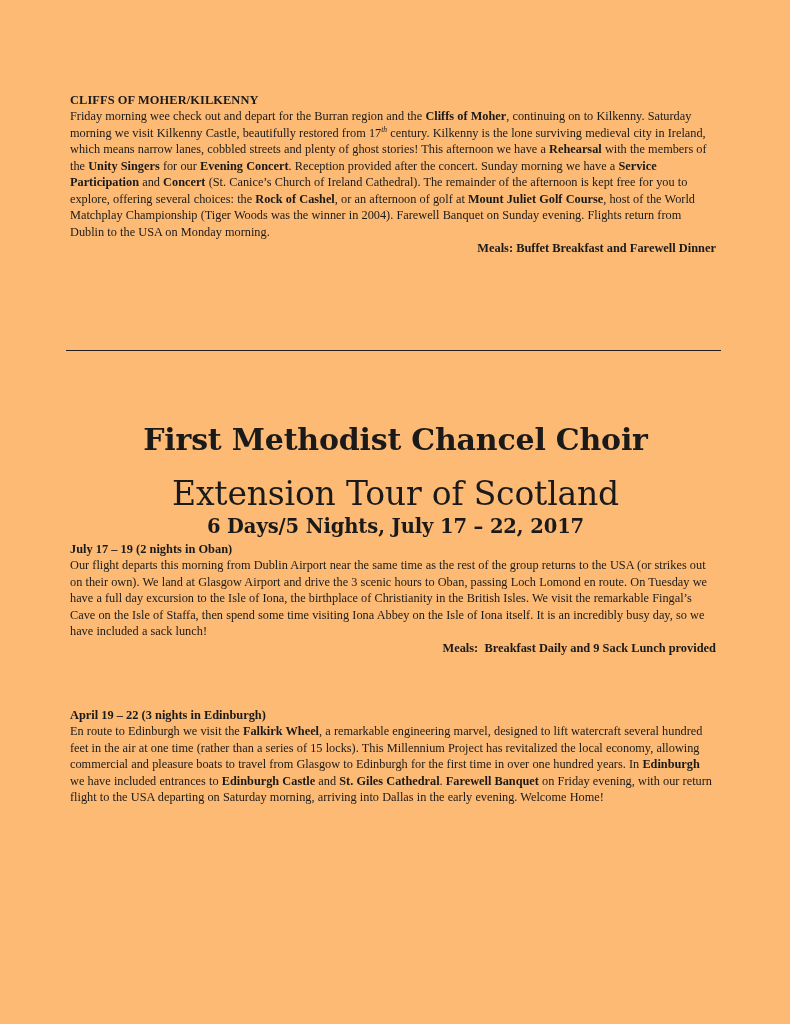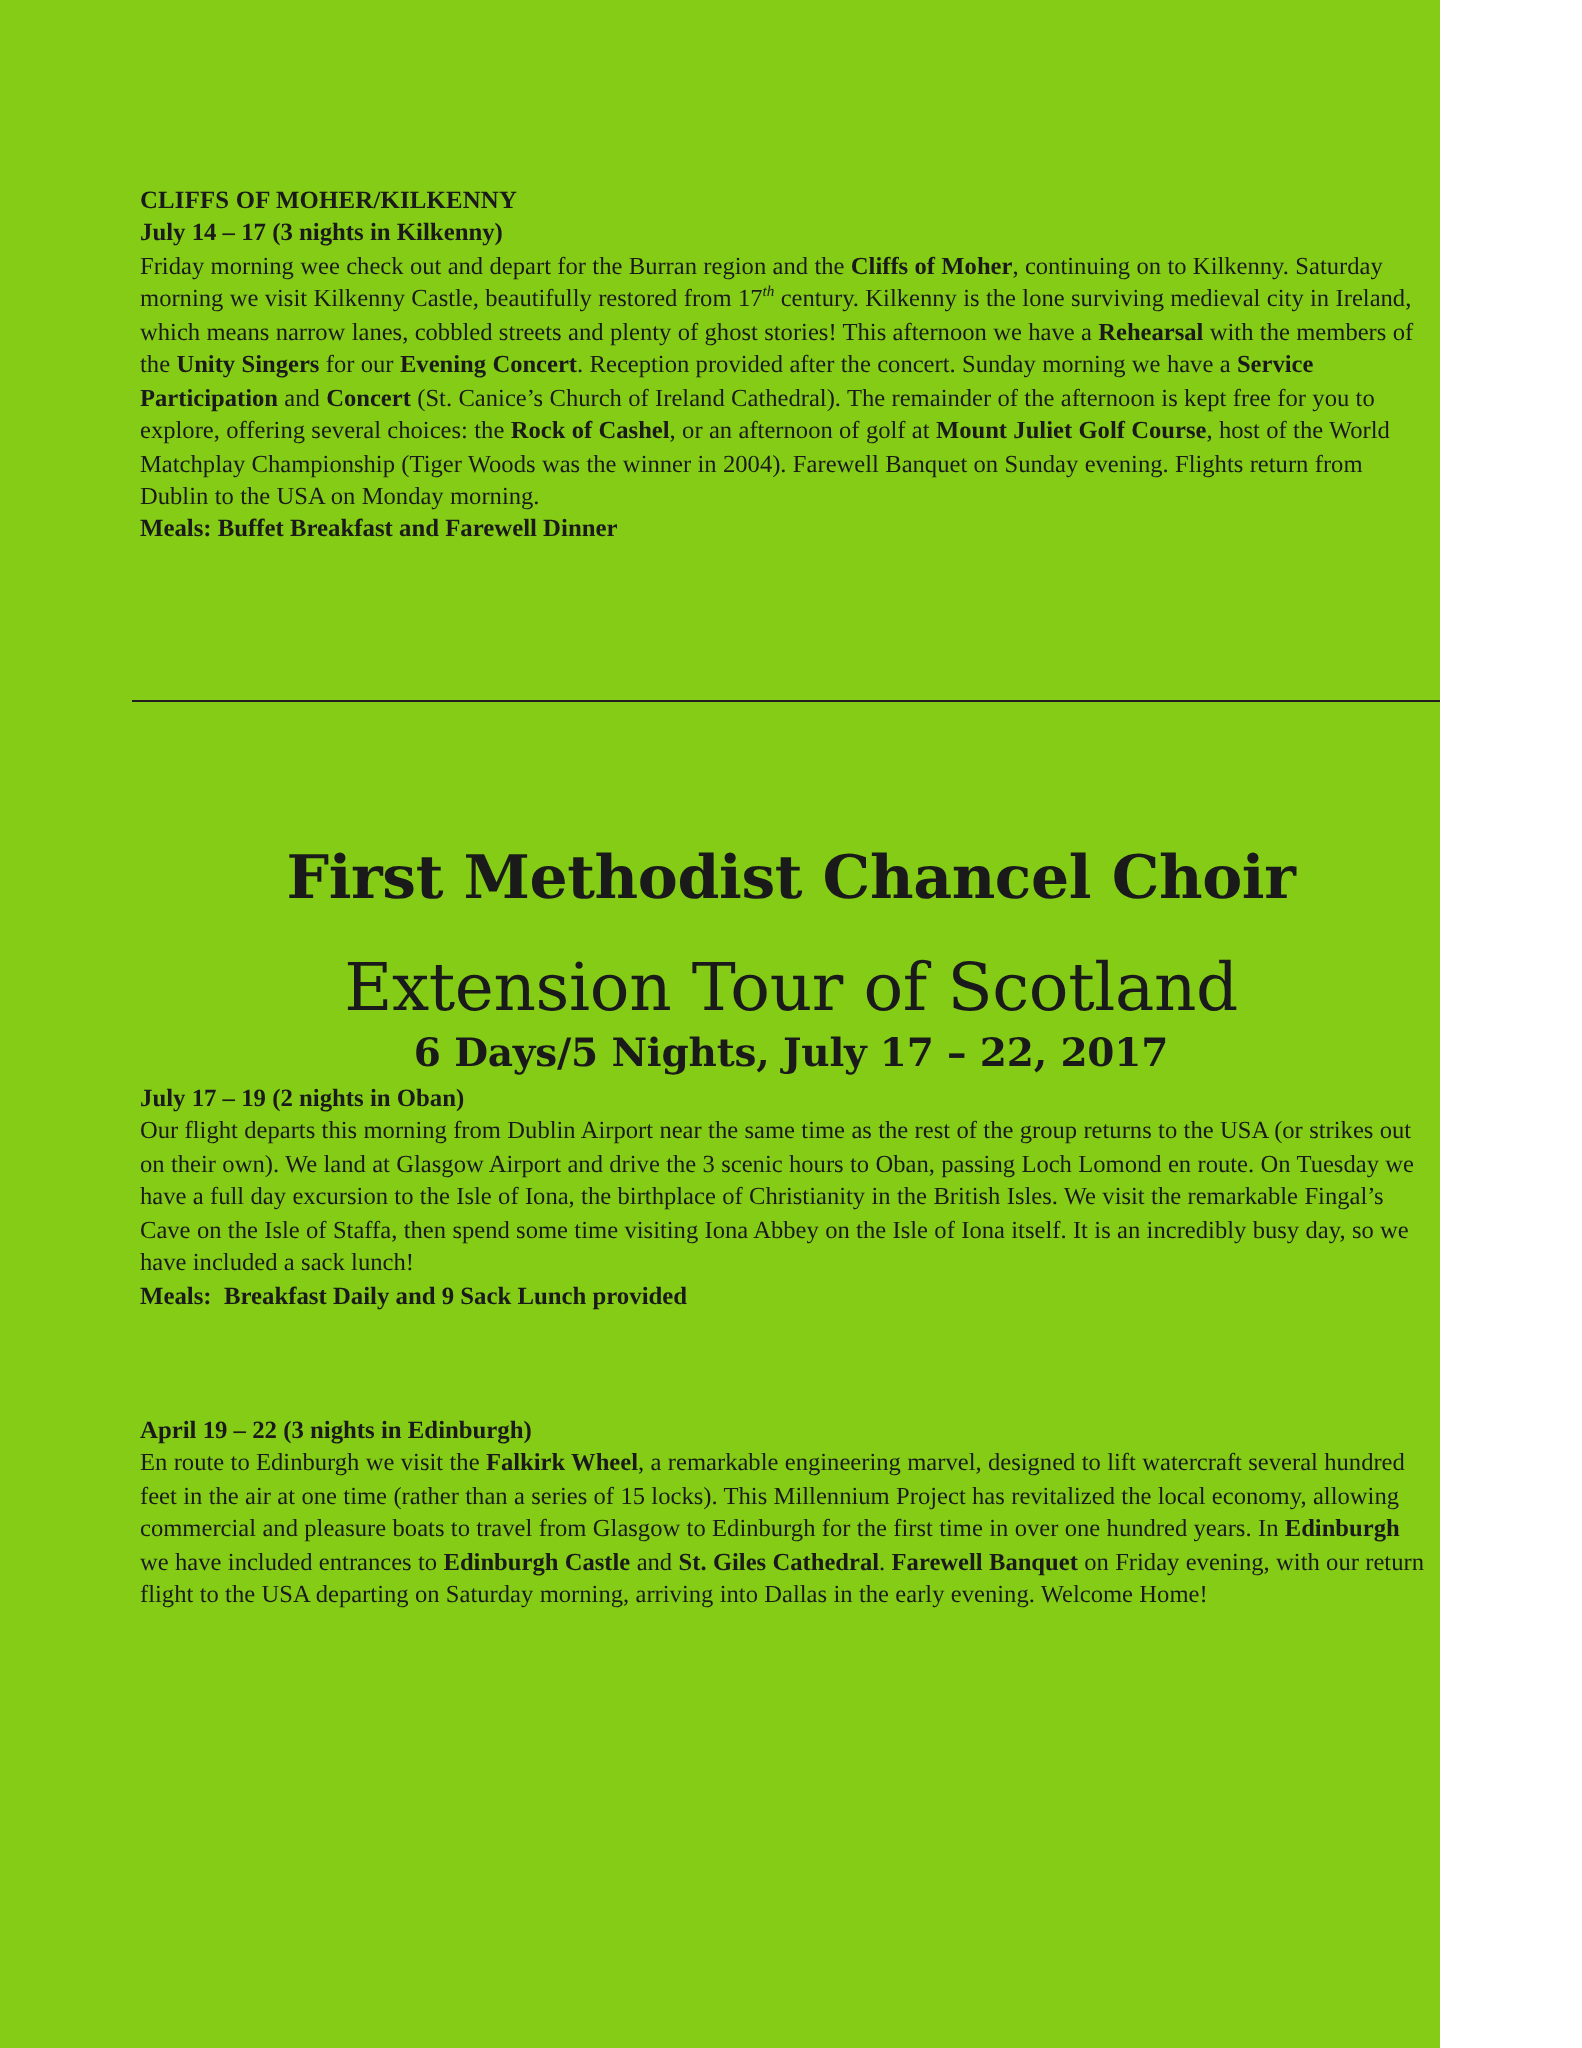--- a/index.html
+++ b/index.html
@@ -7,23 +7,23 @@
     margin: 0;
     padding: 0;
     background: #ffffff;
   }
   body {
     font-family: "Liberation Serif", "DejaVu Serif", serif;
     color: #1a1a1a;
   }
   .page {
     position: relative;
-    width: 720px;
+    width: 790px;
     height: 1024px;
-    background: #84cc16;
+    background: #fdba74;
     overflow: hidden;
     box-sizing: border-box;
   }
   .section-heading {
     font-family: "Liberation Serif", "DejaVu Serif", serif;
     font-size: 12.4px;
     font-weight: bold;
     line-height: 16.4px;
     letter-spacing: 0.1px;
     margin: 0;
@@ -52,20 +52,21 @@
     line-height: 0;
     font-style: italic;
   }
   .meals-line {
     font-family: "Liberation Serif", "DejaVu Serif", serif;
     font-size: 12.4px;
     font-weight: bold;
     line-height: 16.45px;
     margin: 0;
     white-space: pre;
+    text-align: right;
   }
 
   
   .divider-wrap {
     position: absolute;
     left: 66px;
     top: 350px;
     width: 655px;
     height: 2px;
   }
@@ -113,21 +114,20 @@
   .sec-2 { position: absolute; left: 70px; top: 541px; width: 646px; }
   .sec-3 { position: absolute; left: 70px; top: 707px; width: 646px; }
 </style>
 </head>
 <body>
 
 <div class="page">
 
   <div class="sec-1">
     <p class="section-heading">CLIFFS OF MOHER/KILKENNY</p>
-    <p class="section-dates">July 14 – 17 (3 nights in Kilkenny)</p>
     <p class="body-para"><span>Friday morning wee check out and depart for the Burran region and the </span><b>Cliffs of Moher</b><span>, continuing on to Kilkenny.  Saturday morning we visit Kilkenny Castle, beautifully restored from 17</span><sup>th</sup><span> century.  Kilkenny is the lone surviving medieval city in Ireland, which means narrow lanes, cobbled streets and plenty of ghost stories!  This afternoon we have a </span><b>Rehearsal</b><span> with the members of the </span><b>Unity Singers</b><span> for our </span><b>Evening Concert</b><span>.  Reception provided after the concert. Sunday morning we have a </span><b>Service Participation</b><span> and </span><b>Concert</b><span> (St. Canice’s Church of Ireland Cathedral).  The remainder of the afternoon is kept free for you to explore, offering several choices:  the </span><b>Rock of Cashel</b><span>, or an afternoon of golf at </span><b>Mount Juliet Golf Course</b><span>, host of the World Matchplay Championship (Tiger Woods was the winner in 2004).  Farewell Banquet on Sunday evening.  Flights return from Dublin to the USA on Monday morning.</span></p>
     <p class="meals-line">Meals: Buffet Breakfast and Farewell Dinner</p>
   </div>
 
   <div class="divider-wrap">
     <div class="divider"></div>
   </div>
 
   <div class="title-block">
     <p class="title-main">First Methodist Chancel Choir</p>

